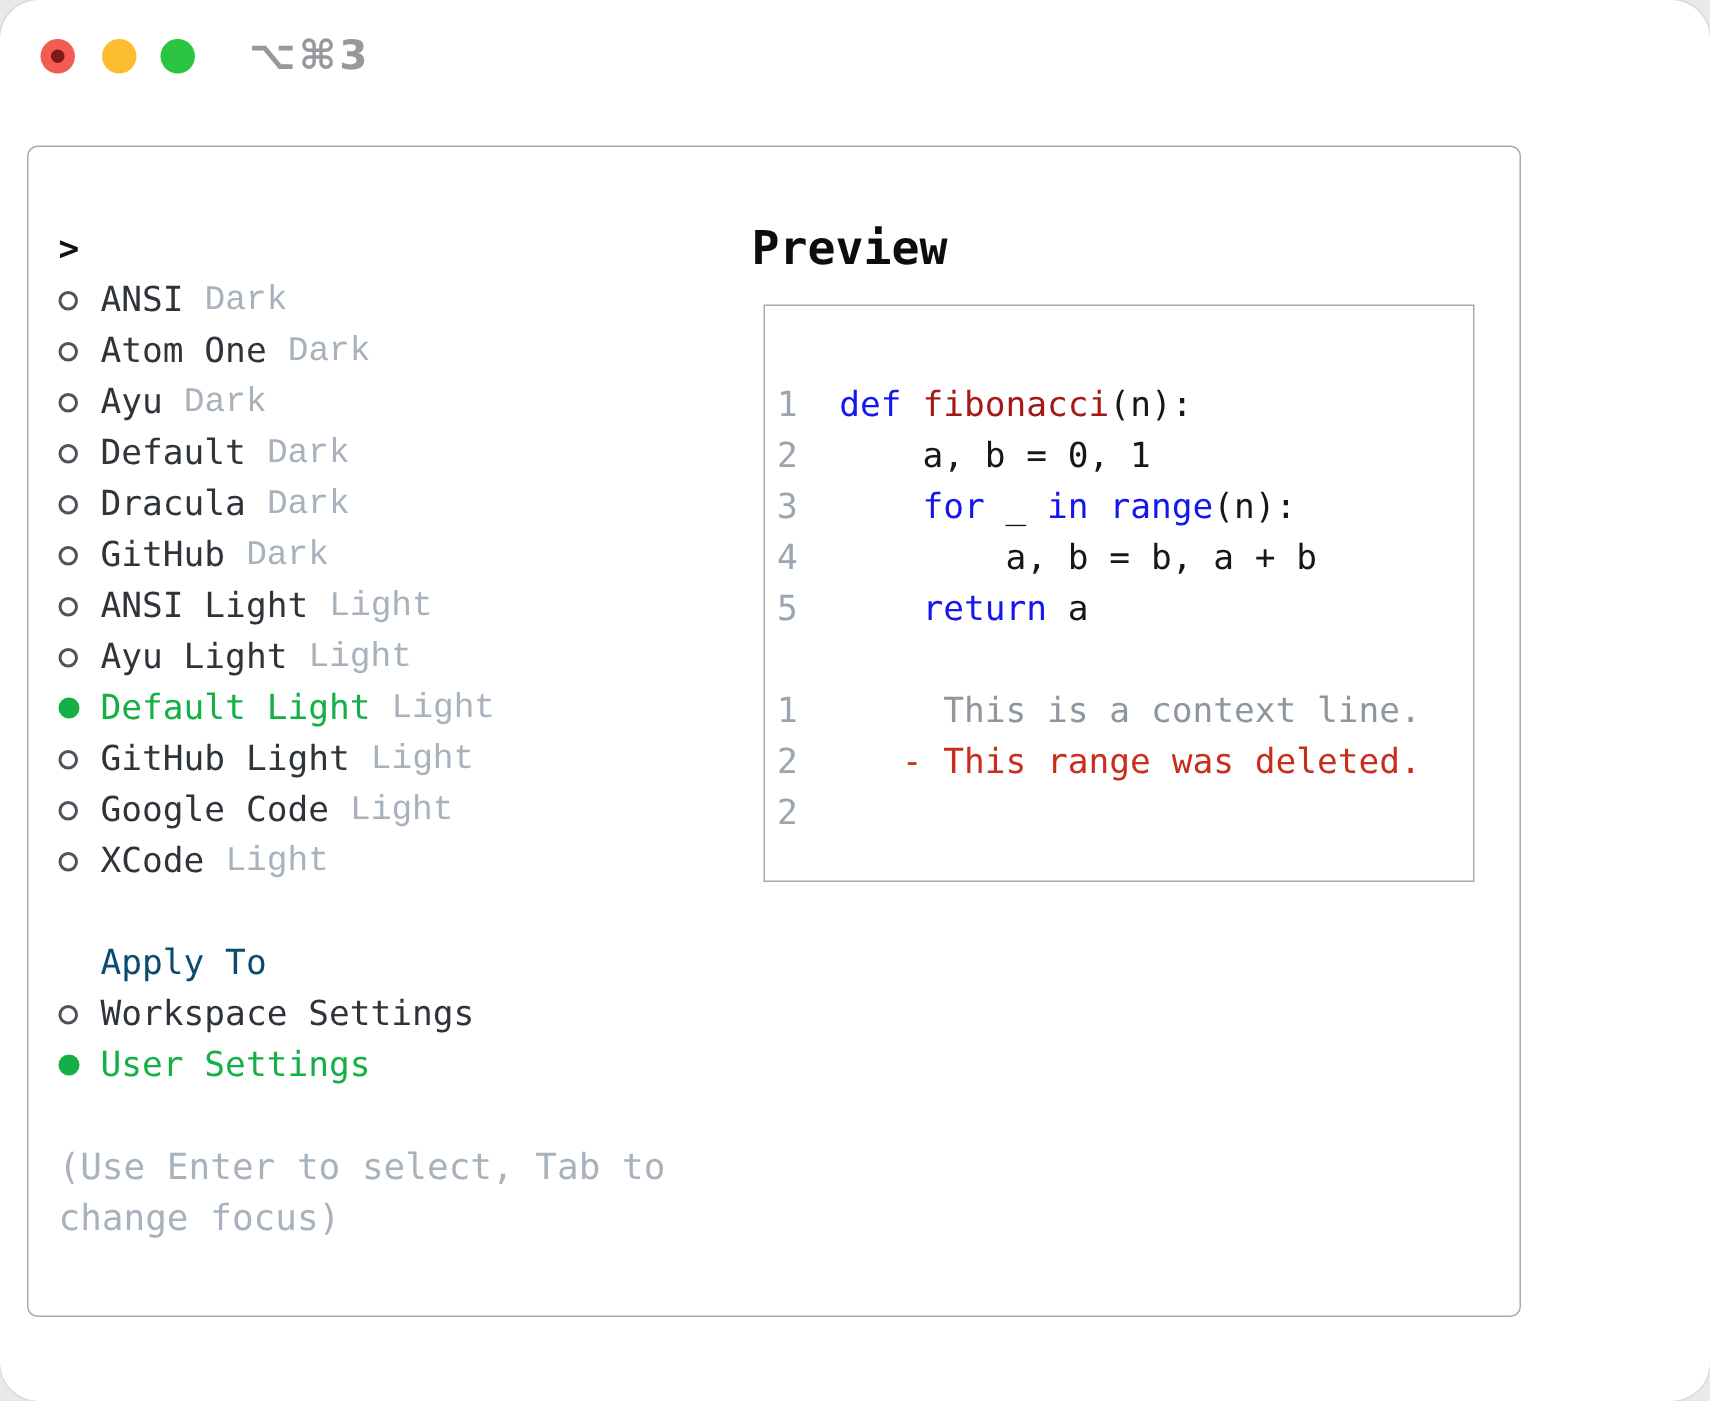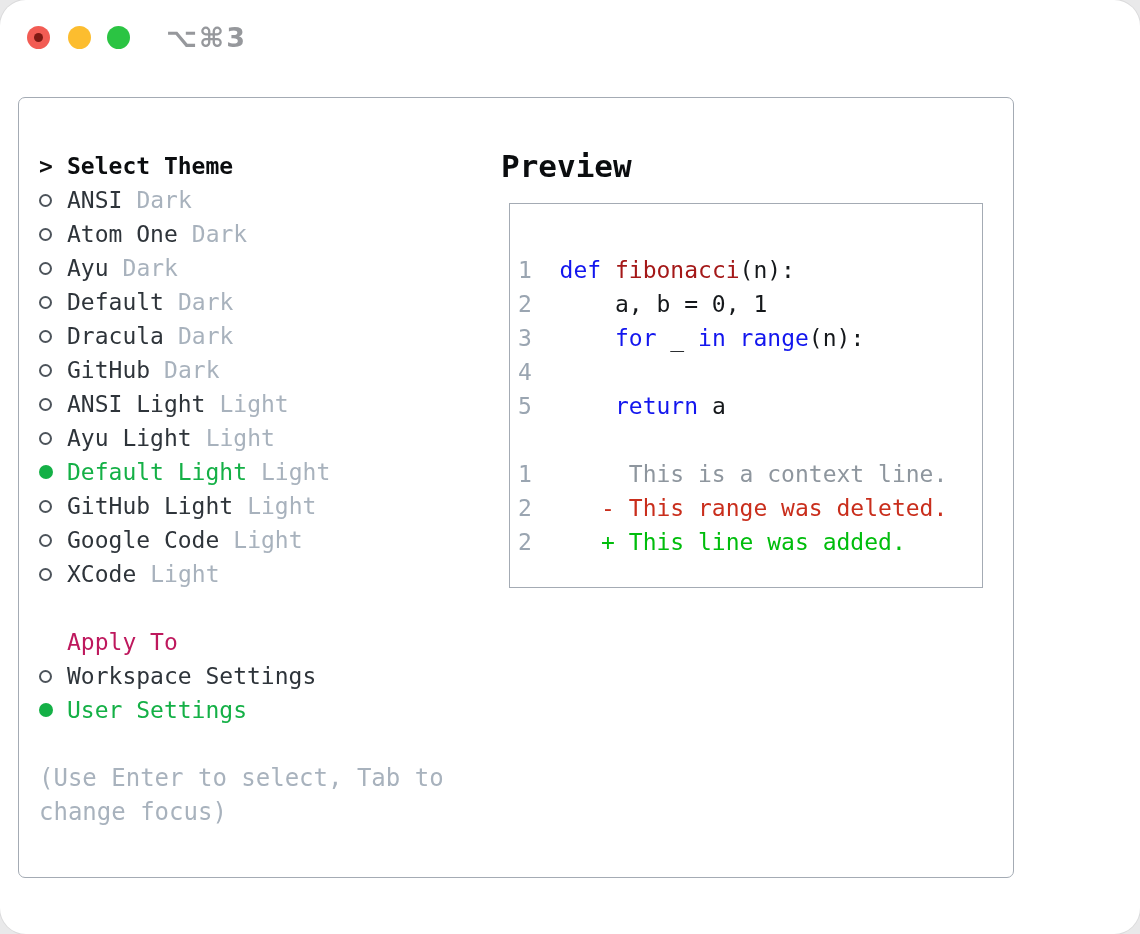--- a/index.html
+++ b/index.html
@@ -42,21 +42,21 @@
   .row{display:flex;align-items:center;height:34px;font-size:23px;color:var(--text-dark);
        white-space:pre;}
   .icon-col{display:inline-flex;width:28px;flex:0 0 28px;align-items:center;}
   .radio{width:13px;height:13px;border-radius:50%;border:2px solid #4d545b;
          box-sizing:border-box;background:transparent;}
   .radio.on{border:none;background:var(--accent-green);width:14px;height:14px;}
   .prompt{font-weight:bold;color:#111;font-size:23px;}
   .hdr{font-weight:bold;color:#0b0d0f;}
   .t-name{color:var(--text-dark);}
   .t-name.on{color:var(--accent-green);}
-  .t-tag{color:var(--muted-gray);margin-left:14px;}
+  .t-tag{color:var(--muted-gray);margin-left:14px;font-family:Liberation Mono, monospace;}
   .menu{position:absolute;left:20px;top:51px;}
   .apply{position:absolute;left:20px;top:527px;}
   .hint{position:absolute;left:20px;top:663px;width:430px;font-size:24px;
         line-height:34px;color:var(--muted-gray);}
   
   .preview-title{position:absolute;left:482px;top:51px;height:34px;display:flex;
                  align-items:center;font-size:31px;}
   .preview-box{position:absolute;left:490px;top:105px;width:472px;height:383px;
                border:1.5px solid var(--border-gray);background:#fff;}
   .code{position:absolute;left:8px;top:49px;right:0;}
@@ -79,62 +79,61 @@
     <div class="tl yellow"></div>
     <div class="tl green"></div>
     <div class="win-title">⌥⌘3</div>
   </div>
 
   <div class="main-box">
 
     <div class="menu">
       <div class="row">
         <span class="icon-col"><span class="prompt">&gt;</span></span>
-        <span class="hdr">Select Theme</span>
       </div>
 
     <div class="row"><span class="icon-col"><span class="radio"></span></span><span class="t-name">ANSI</span><span class="t-tag">Dark</span></div>
         <div class="row"><span class="icon-col"><span class="radio"></span></span><span class="t-name">Atom One</span><span class="t-tag">Dark</span></div>
         <div class="row"><span class="icon-col"><span class="radio"></span></span><span class="t-name">Ayu</span><span class="t-tag">Dark</span></div>
         <div class="row"><span class="icon-col"><span class="radio"></span></span><span class="t-name">Default</span><span class="t-tag">Dark</span></div>
         <div class="row"><span class="icon-col"><span class="radio"></span></span><span class="t-name">Dracula</span><span class="t-tag">Dark</span></div>
         <div class="row"><span class="icon-col"><span class="radio"></span></span><span class="t-name">GitHub</span><span class="t-tag">Dark</span></div>
         <div class="row"><span class="icon-col"><span class="radio"></span></span><span class="t-name">ANSI Light</span><span class="t-tag">Light</span></div>
         <div class="row"><span class="icon-col"><span class="radio"></span></span><span class="t-name">Ayu Light</span><span class="t-tag">Light</span></div>
         <div class="row"><span class="icon-col"><span class="radio on"></span></span><span class="t-name on">Default Light</span><span class="t-tag">Light</span></div>
         <div class="row"><span class="icon-col"><span class="radio"></span></span><span class="t-name">GitHub Light</span><span class="t-tag">Light</span></div>
         <div class="row"><span class="icon-col"><span class="radio"></span></span><span class="t-name">Google Code</span><span class="t-tag">Light</span></div>
         <div class="row"><span class="icon-col"><span class="radio"></span></span><span class="t-name">XCode</span><span class="t-tag">Light</span></div>
       </div>
 
     <div class="apply">
       <div class="row">
         <span class="icon-col"></span>
-        <span style="color:#be185d;">Apply To</span>
+        <span style="color:#0c4a6e;">Apply To</span>
       </div>
 
     <div class="row"><span class="icon-col"><span class="radio"></span></span><span class="t-name">Workspace Settings</span></div>
         <div class="row"><span class="icon-col"><span class="radio on"></span></span><span class="t-name on">User Settings</span></div>
       </div>
 
     <div class="hint">(Use Enter to select, Tab to change focus)</div>
 
     <div class="preview-title">
       <span class="hdr">Preview</span>
     </div>
 
     <div class="preview-box">
       <div class="code">
 
       <div class="code-line"><span class="ln">1  </span><span class="kw">def</span><span class="plain"> </span><span class="fn">fibonacci</span><span class="plain">(n):</span></div>
           <div class="code-line"><span class="ln">2  </span><span class="plain">    a, b = 0, 1</span></div>
           <div class="code-line"><span class="ln">3  </span><span class="plain">    </span><span class="kw">for</span><span class="plain"> _ </span><span class="kw">in</span><span class="plain"> </span><span class="kw">range</span><span class="plain">(n):</span></div>
-          <div class="code-line"><span class="ln">4  </span></div>
+          <div class="code-line"><span class="ln">4  </span><span class="plain">        a, b = b, a + b</span></div>
           <div class="code-line"><span class="ln">5  </span><span class="plain">    </span><span class="kw">return</span><span class="plain"> a</span></div>
           <div class="code-line"><span class="ln"></span></div>
           <div class="code-line"><span class="ln">1  </span><span class="ctx">     This is a context line.</span></div>
           <div class="code-line"><span class="ln">2  </span><span class="del">   - This range was deleted.</span></div>
-          <div class="code-line"><span class="ln">2  </span><span class="add">   + This line was added.</span></div>
+          <div class="code-line"><span class="ln">2  </span></div>
         </div>
     </div>
 
   </div>
 </div>
 
 </body></html>

